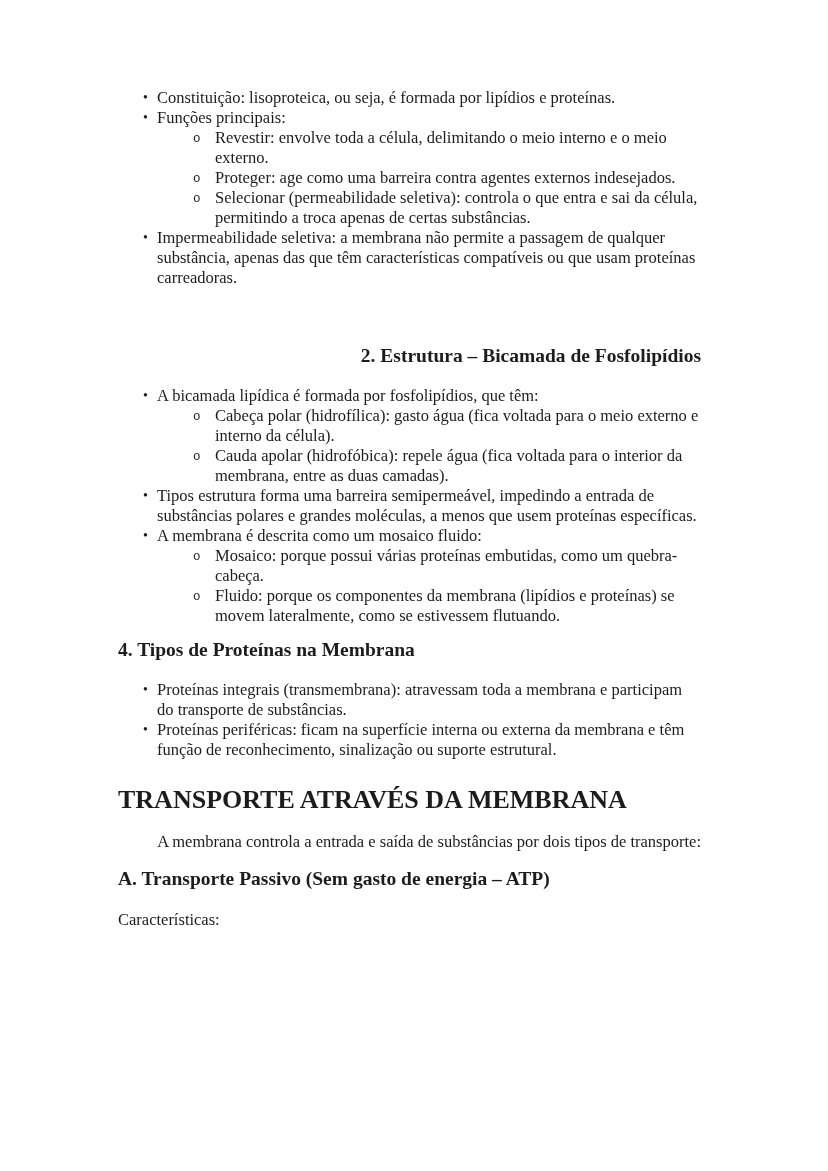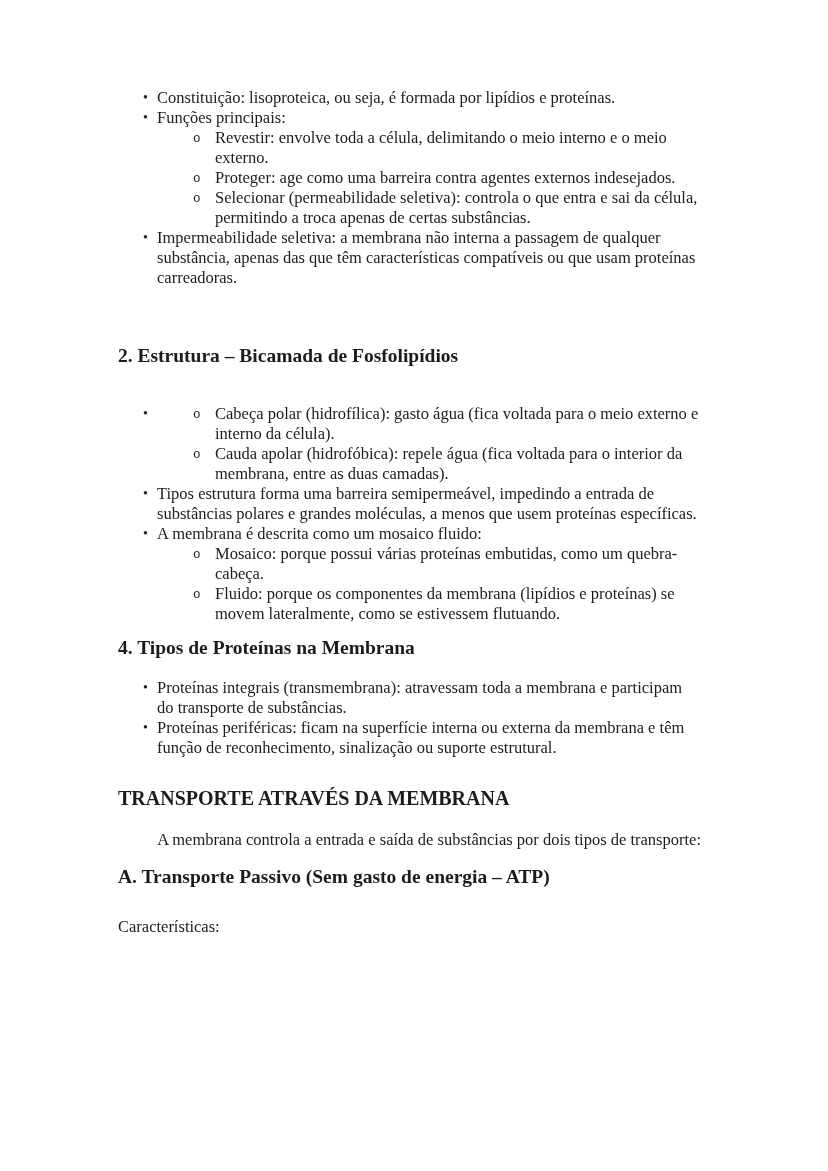--- a/index.html
+++ b/index.html
@@ -39,32 +39,32 @@
     font-family: "Liberation Mono", "DejaVu Sans Mono", monospace;
     font-size: 12.5px;
     top: 1px;
   }
   h1, h2, p { margin: 0; padding: 0; font-weight: normal; }
   h2 {
     font-size: 19.5px;
     line-height: 24px;
     font-weight: bold;
   }
-  .h2-estrutura  { margin-top: 56px; margin-bottom: 36px; }
+  .h2-estrutura  { margin-top: 56px; margin-bottom: 18px; text-align: right; }
   .h2-mosaico    { margin-top: 48px; margin-bottom: 18px; }
   .h2-proteinas  { margin-top: 12px; margin-bottom: 18px; }
   h1 {
-    font-size: 20px;
+    font-size: 26px;
     line-height: 32px;
     font-weight: bold;
     margin-top: 24px;
   }
   .intro-para     { margin-top: 16px; text-align: right; }
   .h2-passivo     { margin-top: 15px; }
-  .caracteristicas { margin-top: 28px; }
+  .caracteristicas { margin-top: 19px; }
 </style>
 </head>
 <body>
 
 <div class="page">
   <div class="content">
 
     <div class="ul">
       <div class="li l1">
         <span class="marker">•</span>
@@ -81,28 +81,29 @@
       <div class="li l2">
         <span class="marker">o</span>
         <span>Proteger: age como uma barreira contra agentes externos indesejados.</span>
       </div>
       <div class="li l2">
         <span class="marker">o</span>
         <span>Selecionar (permeabilidade seletiva): controla o que entra e sai da célula, permitindo a troca apenas de certas substâncias.</span>
       </div>
       <div class="li l1">
         <span class="marker">•</span>
-        <span>Impermeabilidade seletiva: a membrana não interna a passagem de qualquer substância, apenas das que têm características compatíveis ou que usam proteínas carreadoras.</span>
+        <span>Impermeabilidade seletiva: a membrana não permite a passagem de qualquer substância, apenas das que têm características compatíveis ou que usam proteínas carreadoras.</span>
       </div>
     </div>
 
     <h2 class="h2-estrutura">2. Estrutura – Bicamada de Fosfolipídios</h2>
     <div class="ul">
       <div class="li l1">
         <span class="marker">•</span>
+        <span>A bicamada lipídica é formada por fosfolipídios, que têm:</span>
       </div>
       <div class="li l2">
         <span class="marker">o</span>
         <span>Cabeça polar (hidrofílica): gasto água (fica voltada para o meio externo e interno da célula).</span>
       </div>
       <div class="li l2">
         <span class="marker">o</span>
         <span>Cauda apolar (hidrofóbica): repele água (fica voltada para o interior da membrana, entre as duas camadas).</span>
       </div>
       <div class="li l1">

